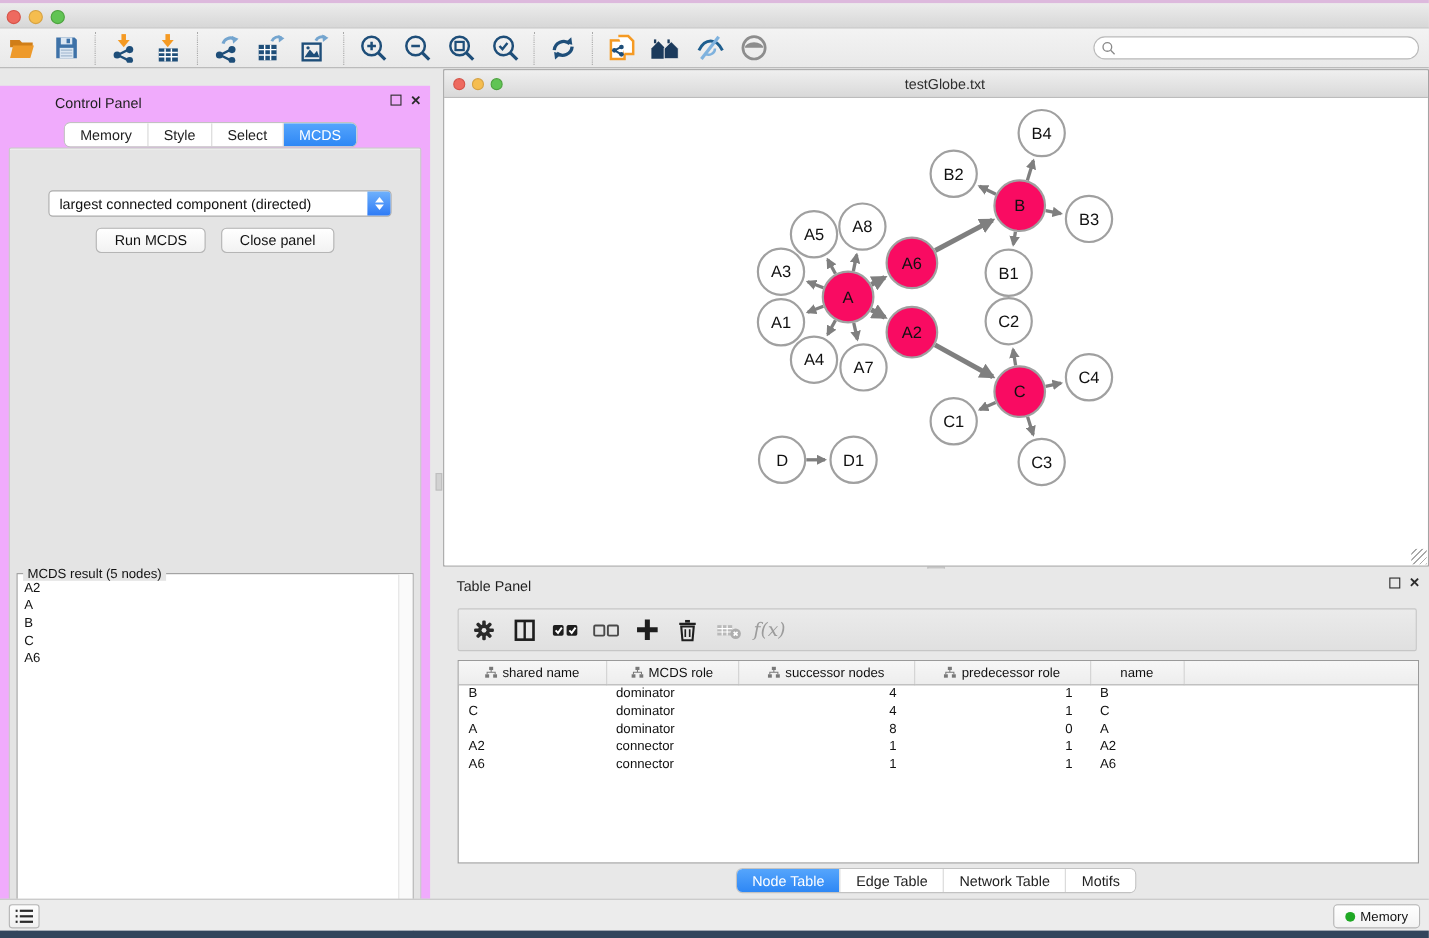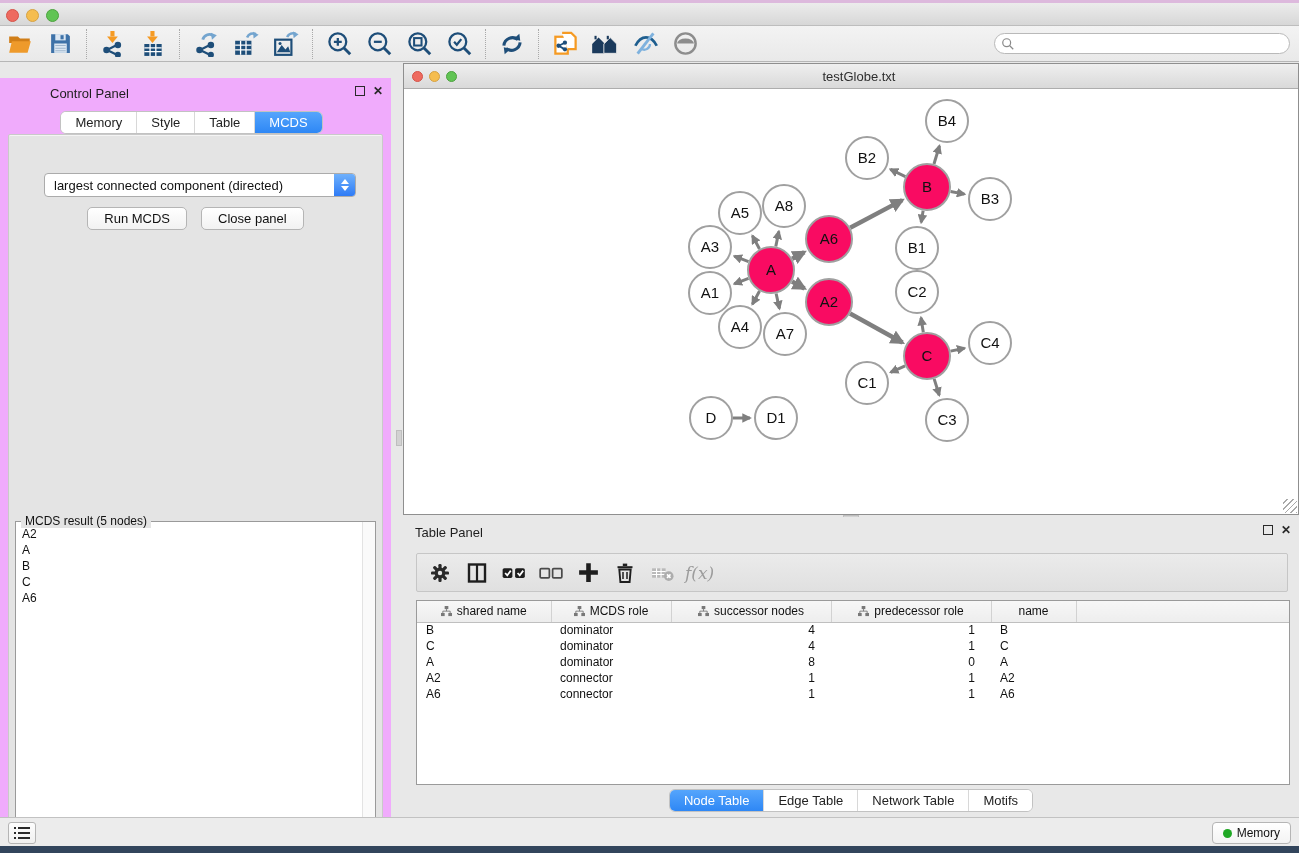--- a/index.html
+++ b/index.html
@@ -273,21 +273,21 @@
     <span class="ptitle">Control Panel</span>
     <span class="panel-icons">
       <span class="float-icon"></span>
       <span class="close-icon">✕</span>
     </span>
   </div>
   <div class="cp-tabs">
       <div class="seg-tabs" id="cp-tabs-inner">
         <span class="seg">Memory</span>
         <span class="seg">Style</span>
-        <span class="seg">Table</span>
+        <span class="seg">Select</span>
         <span class="seg sel">MCDS</span>
       </div>
     </div>
   <div class="cp-content">
     <div class="criterion">
       <span class="val">largest connected component (directed)</span>
       <span class="stepper">
           <span class="chev-up"></span>
           <span class="chev-dn"></span>
         </span>

